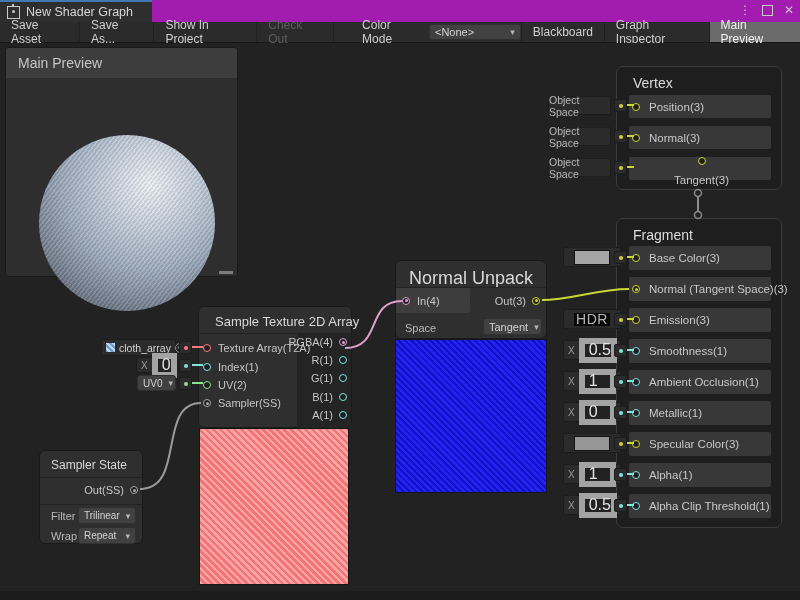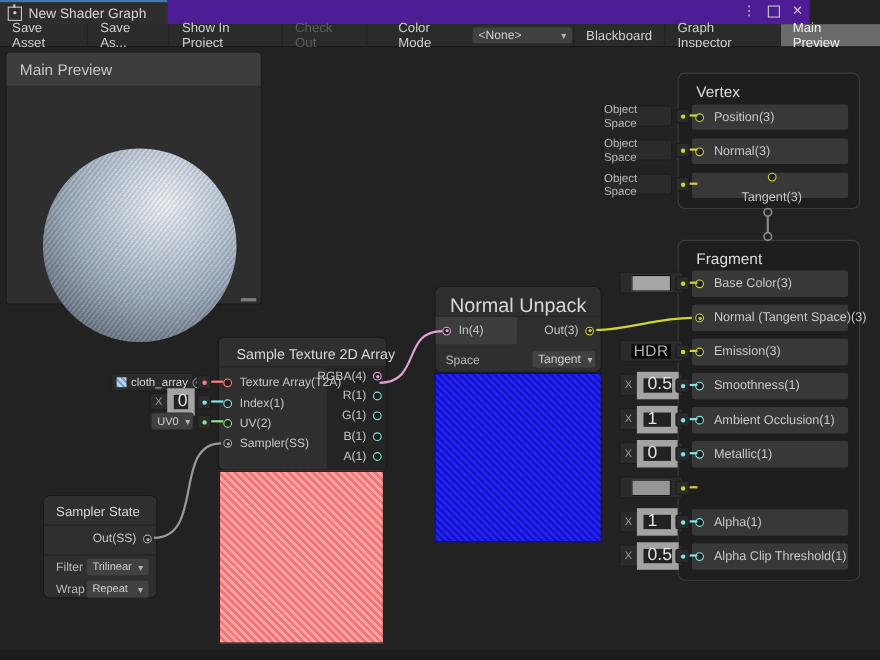--- a/index.html
+++ b/index.html
@@ -1,19 +1,19 @@
 <!DOCTYPE html>
 <html><head>
 <meta charset="utf-8">
 <style>
   html,body{margin:0;padding:0;background:#111;}
   #app{position:relative;width:800px;height:600px;background:#222222;overflow:hidden;
        font-family:"Liberation Sans",sans-serif;-webkit-font-smoothing:antialiased;}
   
-  .tabbar{position:absolute;left:0;top:0;width:736px;height:22px;background:#4c1d95;}
+  .tabbar{position:absolute;left:0;top:0;width:800px;height:22px;background:#a21caf;}
   .tab{position:absolute;left:0;top:0;width:152px;height:22px;background:#2e2e2e;border-top:2px solid #4377b3;
        display:flex;align-items:center;gap:6px;padding-left:7px;box-sizing:border-box;}
   .tab-title{font-size:12.5px;color:#d6d6d6;}
   .doc-icon{width:11px;height:11px;border:1px solid #c9c9c9;position:relative;flex:none;background:#2e2e2e;}
   .doc-icon::before{content:"";position:absolute;left:3.5px;top:3.5px;width:3px;height:3px;background:#c9c9c9;border-radius:50%;}
   .doc-icon::after{content:"";position:absolute;left:4px;top:-3px;width:2px;height:3px;background:#c9c9c9;}
   .winctl{position:absolute;right:6px;top:0;height:20px;display:flex;align-items:center;gap:11px;}
   .winglyph{color:#c9c9c9;font-size:12px;line-height:20px;}
   .maxbox{width:9px;height:9px;border:1.5px solid #c9c9c9;}
   .toolbar{position:absolute;left:0;top:22px;width:800px;height:21px;background:#2b2b2b;border-bottom:1px solid #171717;
@@ -192,20 +192,24 @@
       <span class="rlabel">Smoothness(1)</span>
     </div>
     <div class="ctx-row" style="top:151px;height:24px;">
       <span class="port" style="border-color: rgb(127, 229, 223);"></span>
       <span class="rlabel">Ambient Occlusion(1)</span>
     </div>
     <div class="ctx-row" style="top:182px;height:24px;">
       <span class="port" style="border-color: rgb(127, 229, 223);"></span>
       <span class="rlabel">Metallic(1)</span>
     </div>
+    <div class="ctx-row" style="top:213px;height:24px;">
+      <span class="port" style="border-color: rgb(204, 214, 51);"></span>
+      <span class="rlabel">Specular Color(3)</span>
+    </div>
     <div class="ctx-row" style="top:244px;height:24px;">
       <span class="port" style="border-color: rgb(127, 229, 223);"></span>
       <span class="rlabel">Alpha(1)</span>
     </div>
     <div class="ctx-row" style="top:275px;height:24px;">
       <span class="port" style="border-color: rgb(127, 229, 223);"></span>
       <span class="rlabel">Alpha Clip Threshold(1)</span>
     </div>
   </div>
 

